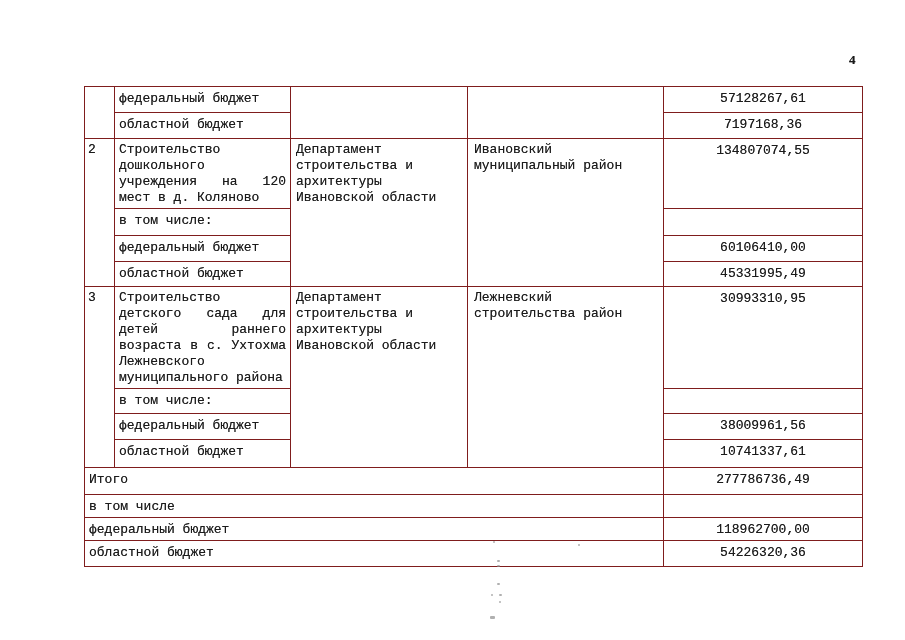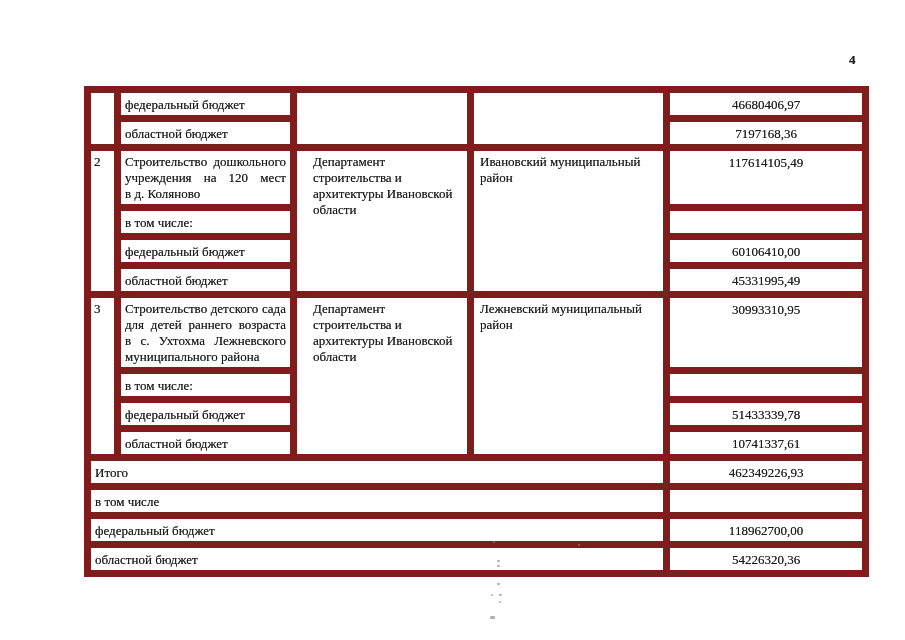--- a/index.html
+++ b/index.html
@@ -25,29 +25,30 @@
     position: absolute;
     left: 84px;
     top: 86px;
     width: 778px;
     border-collapse: collapse;
     table-layout: fixed;
     font-size: 13px;
     line-height: 16px;
   }
   table.budget td {
-    border: 7px solid #7f1d1d;
+    border: 1px solid #7f1d1d;
     vertical-align: top;
     text-shadow: 0 0 0.4px rgba(0,0,0,.6);
     overflow: hidden;
+    font-family: Liberation Mono, monospace;
   }
   td.c-num   { padding: 3px 2px 2px 3px; }
   td.c-label { padding: 4px 4px 2px 4px; vertical-align: middle; }
   td.c-desc  { padding: 3px 4px 2px 4px; text-align: justify; }
-  td.c-exec  { padding: 3px 4px 2px 16px; }
+  td.c-exec  { padding: 3px 4px 2px 5px; }
   td.c-mun   { padding: 3px 4px 2px 6px; }
   td.c-amt   { padding: 4px 2px 2px 2px; text-align: center; }
   td.c-wide  { padding: 4px 4px 2px 4px; vertical-align: middle; }
   .speck { position: absolute; background: #8f8f8f; opacity: .7; border-radius: 1px; }
 </style>
 </head>
 <body>
 
 <div class="page">
 
@@ -61,70 +62,70 @@
       <col style="width:196px">
       <col style="width:199px">
     </colgroup>
     <tbody>
 
       <tr style="height:26px">
         <td class="c-num" rowspan="2"></td>
         <td class="c-label">федеральный бюджет</td>
         <td class="c-exec" rowspan="2"></td>
         <td class="c-mun" rowspan="2"></td>
-        <td class="c-amt">46680406,97</td>
+        <td class="c-amt">57128267,61</td>
       </tr>
       <tr style="height:26px">
         <td class="c-label">областной бюджет</td>
         <td class="c-amt">7197168,36</td>
       </tr>
 
       <tr style="height:52px">
         <td class="c-num" rowspan="4">2</td>
         <td class="c-desc">Строительство дошкольного учреждения на 120 мест в&nbsp;д.&nbsp;Коляново</td>
         <td class="c-exec" rowspan="4">Департамент строительства и архитектуры Ивановской области</td>
         <td class="c-mun" rowspan="4">Ивановский муниципальный район</td>
-        <td class="c-amt">117614105,49</td>
+        <td class="c-amt">134807074,55</td>
       </tr>
       <tr style="height:27px">
         <td class="c-label">в том числе:</td>
         <td class="c-amt"></td>
       </tr>
       <tr style="height:26px">
         <td class="c-label">федеральный бюджет</td>
         <td class="c-amt">60106410,00</td>
       </tr>
       <tr style="height:25px">
         <td class="c-label">областной бюджет</td>
         <td class="c-amt">45331995,49</td>
       </tr>
 
       <tr style="height:70px">
         <td class="c-num" rowspan="4">3</td>
         <td class="c-desc">Строительство детского сада для детей раннего возраста в&nbsp;с.&nbsp;Ухтохма Лежневского муниципального района</td>
         <td class="c-exec" rowspan="4">Департамент строительства и архитектуры Ивановской области</td>
-        <td class="c-mun" rowspan="4">Лежневский муниципальный район</td>
+        <td class="c-mun" rowspan="4">Лежневский строительства район</td>
         <td class="c-amt">30993310,95</td>
       </tr>
       <tr style="height:25px">
         <td class="c-label">в том числе:</td>
         <td class="c-amt"></td>
       </tr>
       <tr style="height:26px">
         <td class="c-label">федеральный бюджет</td>
-        <td class="c-amt">51433339,78</td>
+        <td class="c-amt">38009961,56</td>
       </tr>
       <tr style="height:28px">
         <td class="c-label">областной бюджет</td>
         <td class="c-amt">10741337,61</td>
       </tr>
 
       <tr style="height:27px">
         <td class="c-wide" colspan="4">Итого</td>
-        <td class="c-amt">462349226,93</td>
+        <td class="c-amt">277786736,49</td>
       </tr>
       <tr style="height:15px">
         <td class="c-wide" colspan="4">в том числе</td>
         <td class="c-amt"></td>
       </tr>
       <tr style="height:22px">
         <td class="c-wide" colspan="4">федеральный бюджет</td>
         <td class="c-amt">118962700,00</td>
       </tr>
       <tr style="height:26px">

